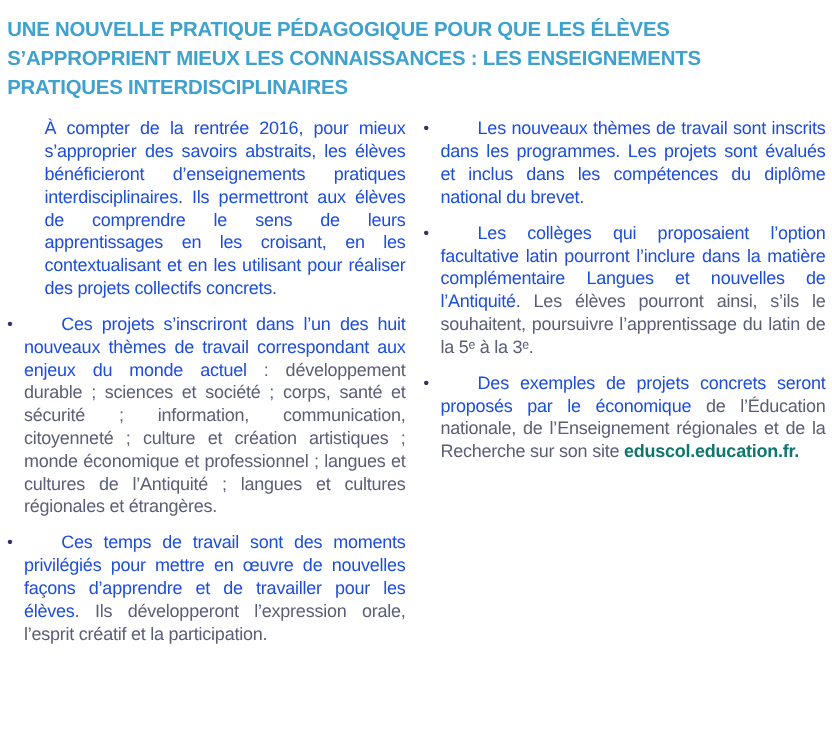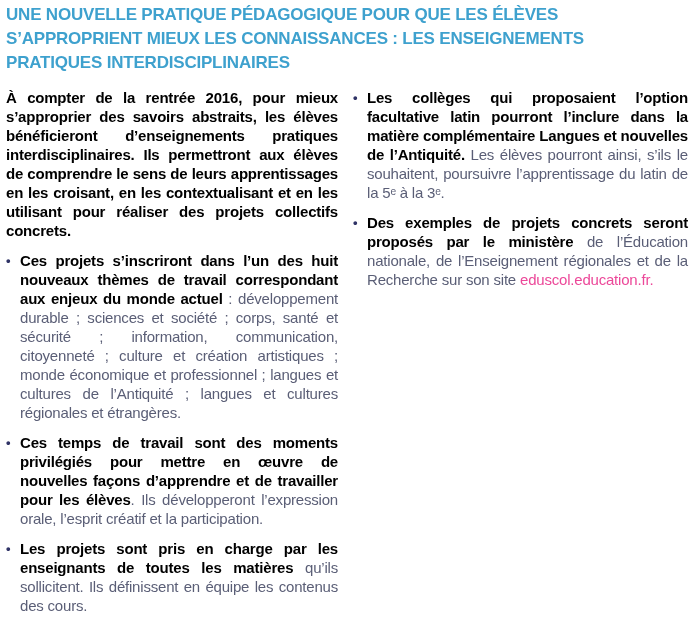--- a/index.html
+++ b/index.html
@@ -1,20 +1,20 @@
 <!DOCTYPE html>
 <html lang="fr"><head>
 <meta charset="utf-8">
 <style>
   html,body{margin:0;padding:0;background:#ffffff;}
   .page{
     position:relative;
     width:693px;height:627px;
     box-sizing:border-box;
-    padding:3px 5px 0 6px;
+    padding:13px 5px 0 6px;
     background:#ffffff;
     font-family:"Liberation Sans", sans-serif;
     overflow:hidden;
     border-radius:24px;
   }
   .title{
     margin:0 0 13px 0;
     max-width:632px;
     font-size:17px;
     line-height:24px;
@@ -31,38 +31,38 @@
   .col{
     font-size:15px;
     line-height:19px;
     letter-spacing:-0.2px;
     text-align:justify;
     color:#5a5e76;
   }
   .col-left{width:332px;flex:none;}
   .col-right{flex:1;min-width:0;}
   .intro{margin:0 0 11px 0;}
-  .bold{font-weight:700;color:#000000;}
+  .bold{font-weight:400;color:#1d4ed8;margin-left:31px;}
   .reg{font-weight:400;color:#5a5e76;}
   .bullet{
     display:flex;
     margin:0 0 11px 0;
   }
   .dot{
     flex:none;
     width:14px;
     color:#2f3366;
     font-weight:700;
   }
   .dot::before{content:"\2022";position:relative;top:-1px;font-size:13px;}
   .btext{flex:1;margin:0;min-width:0;}
   .link{
-    color:#ec4899;
+    color:#0f766e;
     text-decoration:none;
-    font-weight:400;
+    font-weight:700;
     cursor:pointer;
   }
 </style>
 </head>
 <body>
 
 <div class="page">
 
   <h1 class="title">UNE NOUVELLE PRATIQUE PÉDAGOGIQUE POUR QUE LES ÉLÈVES S’APPROPRIENT MIEUX LES CONNAISSANCES : LES ENSEIGNEMENTS PRATIQUES INTERDISCIPLINAIRES</h1>
 
@@ -75,38 +75,38 @@
       <div class="bullet">
         <span class="dot"></span>
         <p class="btext"><span class="bold">Ces projets s’inscriront dans l’un des huit nouveaux thèmes de travail correspondant aux enjeux du monde actuel</span><span class="reg"> : développement durable ; sciences et société ; corps, santé et sécurité ; information, communication, citoyenneté ; culture et création artistiques ; monde économique et professionnel ; langues et cultures de l’Antiquité ; langues et cultures régionales et étrangères.</span></p>
       </div>
 
       <div class="bullet">
         <span class="dot"></span>
         <p class="btext"><span class="bold">Ces temps de travail sont des moments privilégiés pour mettre en œuvre de nouvelles façons d’apprendre et de travailler pour les élèves</span><span class="reg">. Ils développeront l’expression orale, l’esprit créatif et la participation.</span></p>
       </div>
 
-      <div class="bullet">
-        <span class="dot"></span>
-        <p class="btext"><span class="bold">Les projets sont pris en charge par les enseignants de toutes les matières</span><span class="reg"> qu’ils sollicitent. Ils définissent en équipe les contenus des cours.</span></p>
-      </div>
 
     </div>
 
     <div class="col col-right">
 
 
+      <div class="bullet">
+        <span class="dot"></span>
+        <p class="btext"><span class="bold">Les nouveaux thèmes de travail sont inscrits dans les programmes. Les projets sont évalués et inclus dans les compétences du diplôme national du brevet.</span><span class="reg"></span></p>
+      </div>
 
       <div class="bullet">
         <span class="dot"></span>
         <p class="btext"><span class="bold">Les collèges qui proposaient l’option facultative latin pourront l’inclure dans la matière complémentaire Langues et nouvelles de l’Antiquité.</span><span class="reg"> Les élèves pourront ainsi, s’ils le souhaitent, poursuivre l’apprentissage du latin de la 5ᵉ à la 3ᵉ.</span></p>
       </div>
 
       <div class="bullet">
         <span class="dot"></span>
-        <p class="btext"><span class="bold">Des exemples de projets concrets seront proposés par le ministère</span><span class="reg"> de l’Éducation nationale, de l’Enseignement régionales et de la Recherche sur son site </span><a class="link" href="#">eduscol.education.fr.</a></p>
+        <p class="btext"><span class="bold">Des exemples de projets concrets seront proposés par le économique</span><span class="reg"> de l’Éducation nationale, de l’Enseignement régionales et de la Recherche sur son site </span><a class="link" href="#">eduscol.education.fr.</a></p>
       </div>
 
     </div>
 
   </div>
 
 </div>
 
 </body></html>

